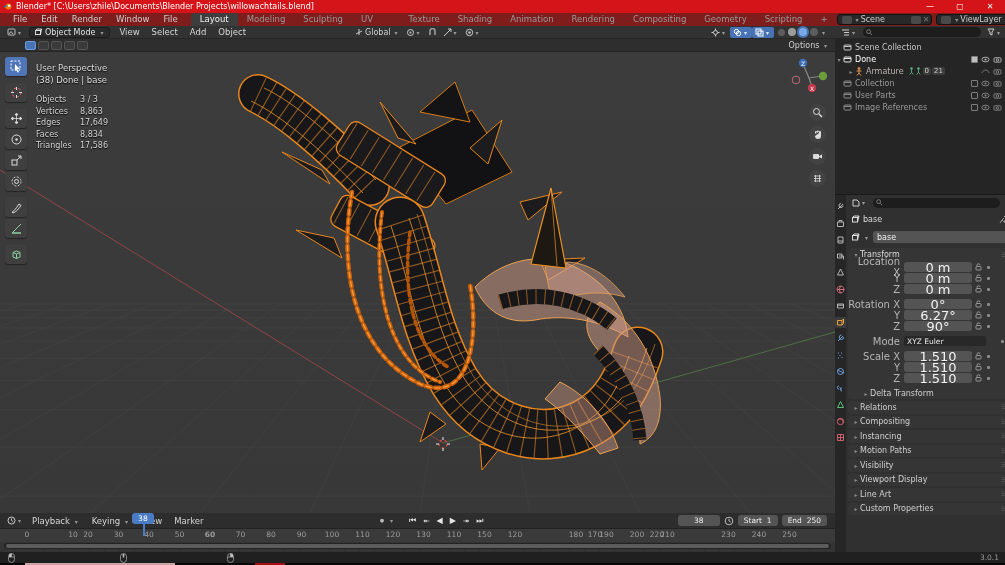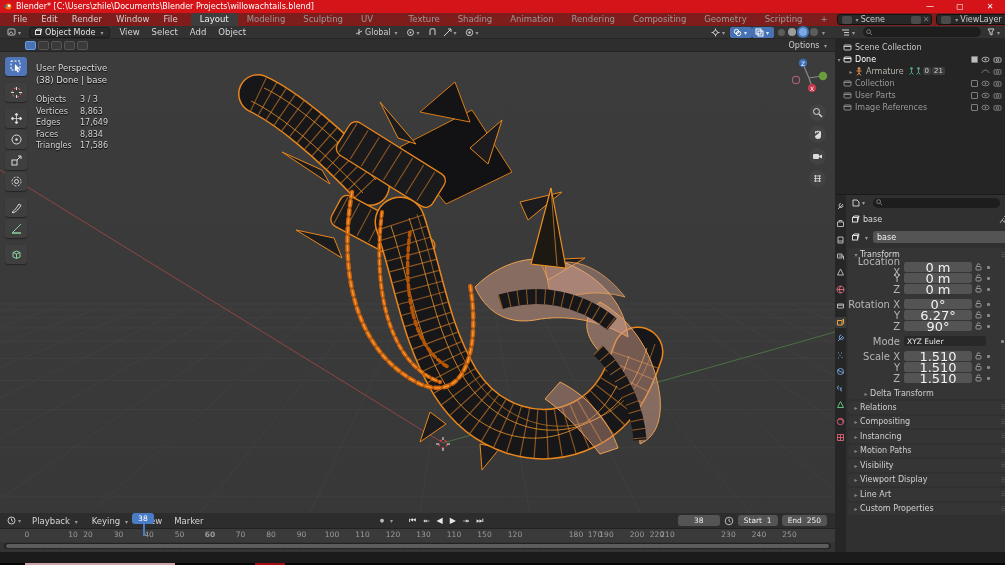--- a/index.html
+++ b/index.html
@@ -1010,17 +1010,40 @@
       </div>
     <div class="tcols"></div>
     <div class="playhead" id="playhead" style="left: 142.9px;">
       <div class="phbadge">38</div>
     </div>
     <div class="tscroll">
         <div class="handle"></div>
       </div>
   </div>
 
+  <div class="statusbar">
+    <span class="mousehint">
+        <svg width="7" height="10" viewBox="0 0 7 10">
+          <rect x="0.5" y="0.5" width="6" height="9" rx="3" fill="none" stroke="#8d8d8d"></rect>
+          <path d="M0.5,4 H6.5 M3.5,0.5 V4" stroke="#8d8d8d"></path>
+          <path d="M1,1.5 a2.5,2.5 0 0 1 2.5,-1 V4 H1 Z" fill="#bdbdbd"></path>
+        </svg>
+      </span>
+    <span class="mousehint" style="margin-left:105px;">
+        <svg width="7" height="10" viewBox="0 0 7 10">
+          <rect x="0.5" y="0.5" width="6" height="9" rx="3" fill="none" stroke="#8d8d8d"></rect>
+          <rect x="2.7" y="1" width="1.6" height="3.5" fill="#bdbdbd"></rect>
+        </svg>
+      </span>
+    <span class="mousehint" style="margin-left:100px;">
+        <svg width="7" height="10" viewBox="0 0 7 10">
+          <rect x="0.5" y="0.5" width="6" height="9" rx="3" fill="none" stroke="#8d8d8d"></rect>
+          <path d="M0.5,4 H6.5 M3.5,0.5 V4" stroke="#8d8d8d"></path>
+          <path d="M6,1.5 a2.5,2.5 0 0 0 -2.5,-1 V4 H6 Z" fill="#bdbdbd"></path>
+        </svg>
+      </span>
+    <span class="ver">3.0.1</span>
+  </div>
   <div class="taskstrip">
       <span class="seg1"></span>
       <span class="seg2"></span>
     </div>
 </div>
 
 </body></html>

